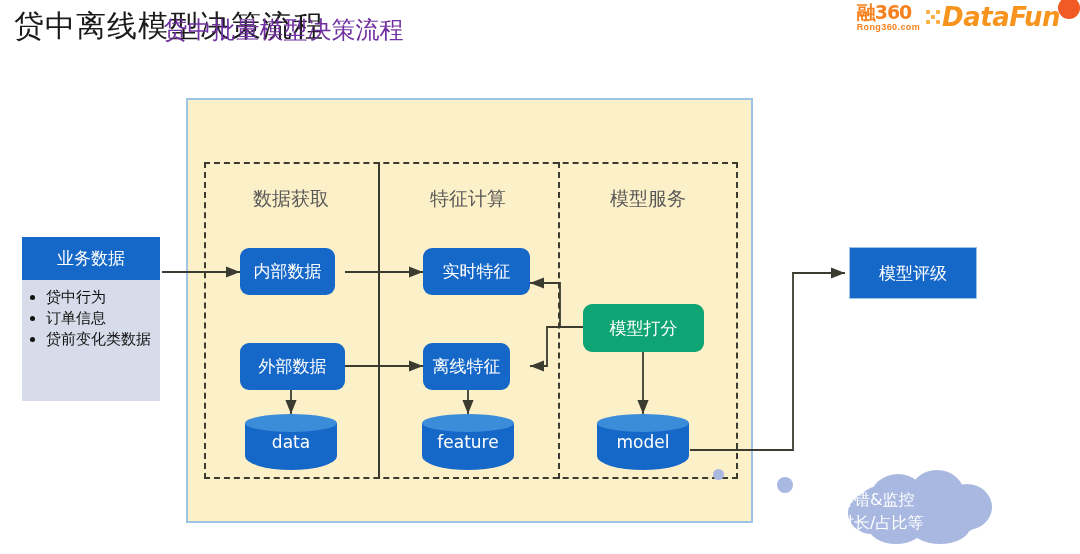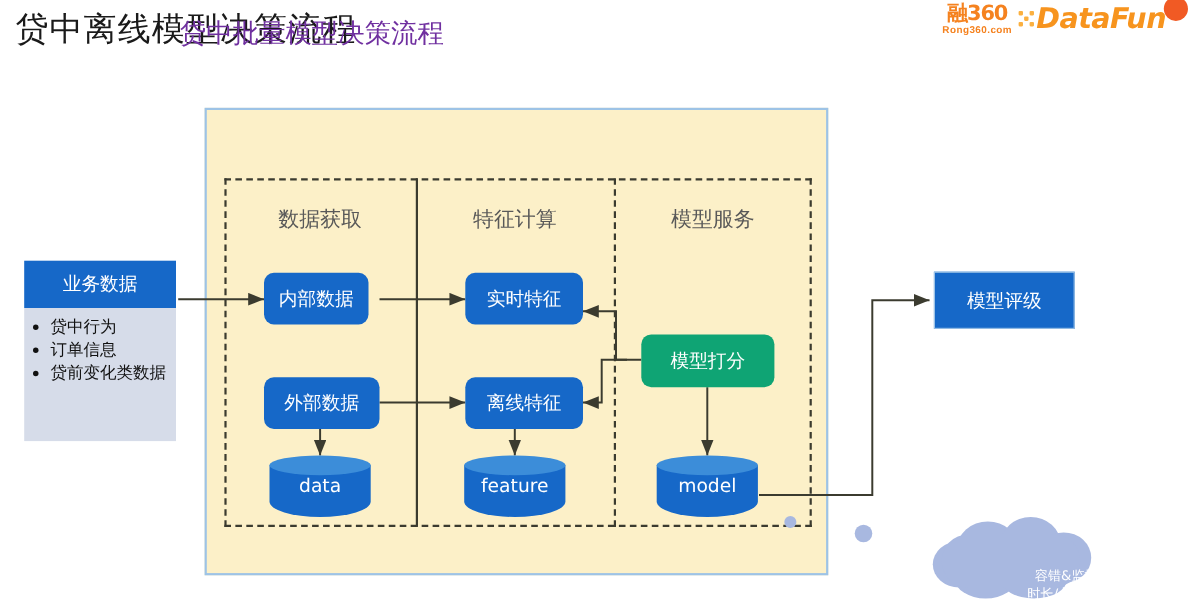--- a/index.html
+++ b/index.html
@@ -11,21 +11,21 @@
   .abs{position:absolute;}
 
   
   #page-title{
     left:14px;top:6px;font-size:30px;color:#1a1a1a;letter-spacing:1px;
     font-family:Liberation Sans, sans-serif;white-space:nowrap;
   }
 
   
   #logo-bar{right:0px;top:2px;display:flex;align-items:center;gap:6px;}
-  #rong360-logo{display:flex;flex-direction:column;align-items:center;line-height:1;}
+  #rong360-logo{display:flex;flex-direction:column;align-items:flex-start;line-height:1;}
   #rong360-mark{font-size:19px;font-weight:bold;color:#F5821F;letter-spacing:-1px;
     font-family:"DejaVu Sans","Liberation Sans",sans-serif;}
   #rong360-sub{font-size:9px;color:#F5821F;letter-spacing:0.4px;margin-top:1px;font-weight:bold;}
   #datafun-logo{display:flex;align-items:center;gap:2px;}
   #datafun-dots{display:grid;grid-template-columns:repeat(3,4px);grid-template-rows:repeat(3,4px);gap:1px;}
   #datafun-dots i{display:block;width:4px;height:4px;background:#FBB040;border-radius:1px;}
   #datafun-dots i:nth-child(2),#datafun-dots i:nth-child(4),
   #datafun-dots i:nth-child(6),#datafun-dots i:nth-child(8){background:transparent;}
   #datafun-word{font-size:26px;font-weight:bold;font-style:italic;color:#F7941E;
     letter-spacing:-0.5px;font-family:"DejaVu Sans","Liberation Sans",sans-serif;}
@@ -100,24 +100,23 @@
     left:849px;top:247px;width:128px;height:52px;background:#1668C8;
     border:1px solid #9DC3E6;color:#fff;font-size:17px;box-sizing:border-box;
     display:flex;align-items:center;justify-content:center;
     font-family:"DejaVu Sans","Liberation Sans",sans-serif;
   }
 
   
   #cloud-callout{left:838px;top:470px;width:160px;height:76px;}
   #cloud-callout .puff{position:absolute;background:#A8B8E0;border-radius:50%;}
   #cloud-text{
-    position:absolute;left:0;top:18px;width:160px;text-align:right;color:#ffffff;
-    font-size:12px;line-height:1.45;z-index:3;
-    font-family:"DejaVu Sans","Liberation Sans",sans-serif;
-    margin-top:27px;
+    position:absolute;left:0;top:18px;width:160px;text-align:left;color:#ffffff;
+    font-size:16px;line-height:1.45;z-index:3;
+    font-family:"DejaVu Sans","Liberation Sans",sans-serif;
   }
   .callout-dot{border-radius:50%;background:#A8B8E0;}
 
   
   #connectors{left:0;top:0;width:1080px;height:554px;pointer-events:none;}
 </style>
 </head>
 <body>
 
 <div class="abs" id="page-title">贷中离线模型决策流程</div>
@@ -181,21 +180,21 @@
 
     <path d="M643,352 L643,414" marker-end="url(#arrow)"></path>
 
     <path d="M690,450 L793,450 L793,273 L845,273" marker-end="url(#arrow)"></path>
   </g>
 </svg>
 
 <div class="abs node-round" style="left:240px;top:248px;width:95px;height:47px;">内部数据</div>
 <div class="abs node-round" style="left:240px;top:343px;width:105px;height:47px;">外部数据</div>
 <div class="abs node-round" style="left:423px;top:248px;width:107px;height:47px;">实时特征</div>
-<div class="abs node-round" style="left:423px;top:343px;width:107px;height:47px;">离线特征</div>
+<div class="abs node-round" style="left:423px;top:343px;width:87px;height:47px;">离线特征</div>
 <div class="abs node-round node-green" style="left:583px;top:304px;width:121px;height:48px;">模型打分</div>
 
 <div class="abs cylinder" style="left:245px;top:414px;">
   <div class="cyl-body"></div>
   <div class="cyl-top"></div>
   <div class="cyl-label">data</div>
 </div>
 <div class="abs cylinder" style="left:422px;top:414px;">
   <div class="cyl-body"></div>
   <div class="cyl-top"></div>

